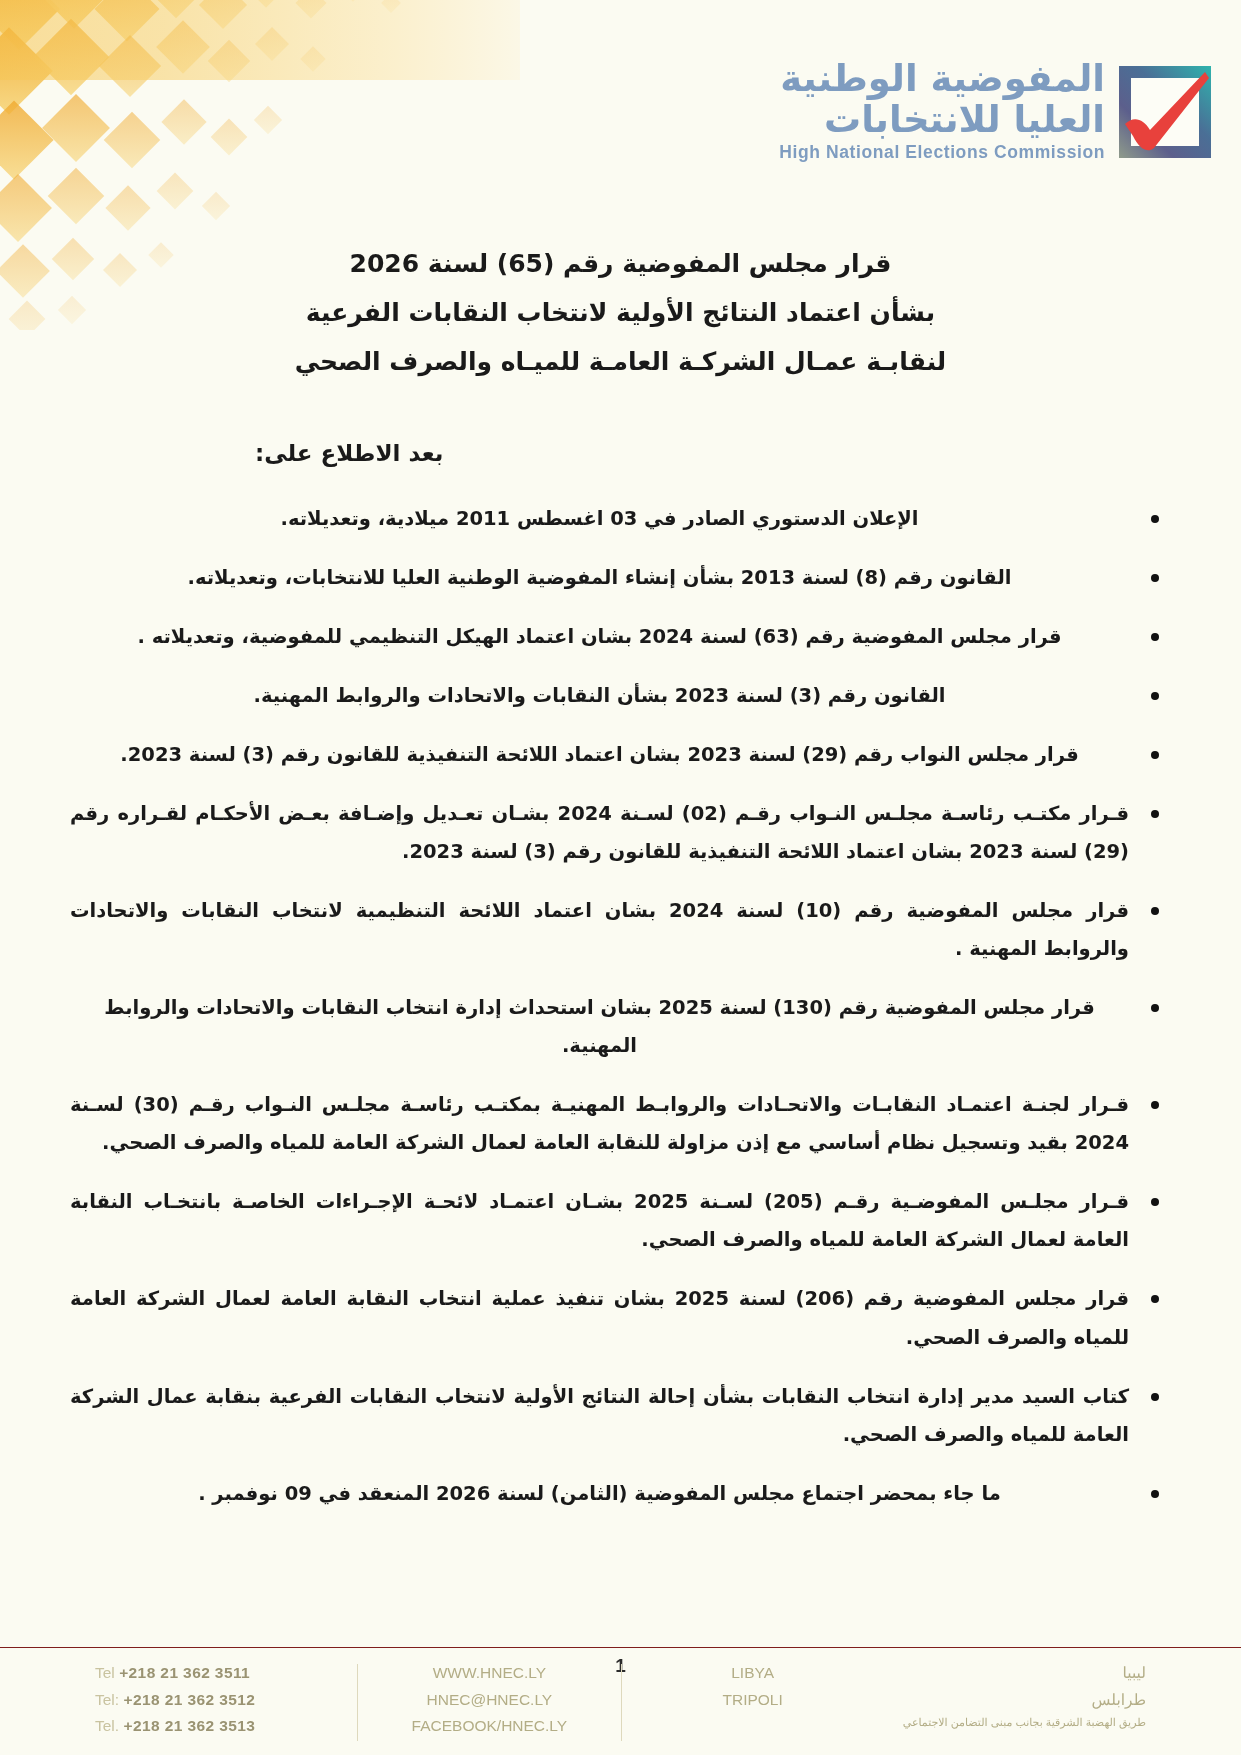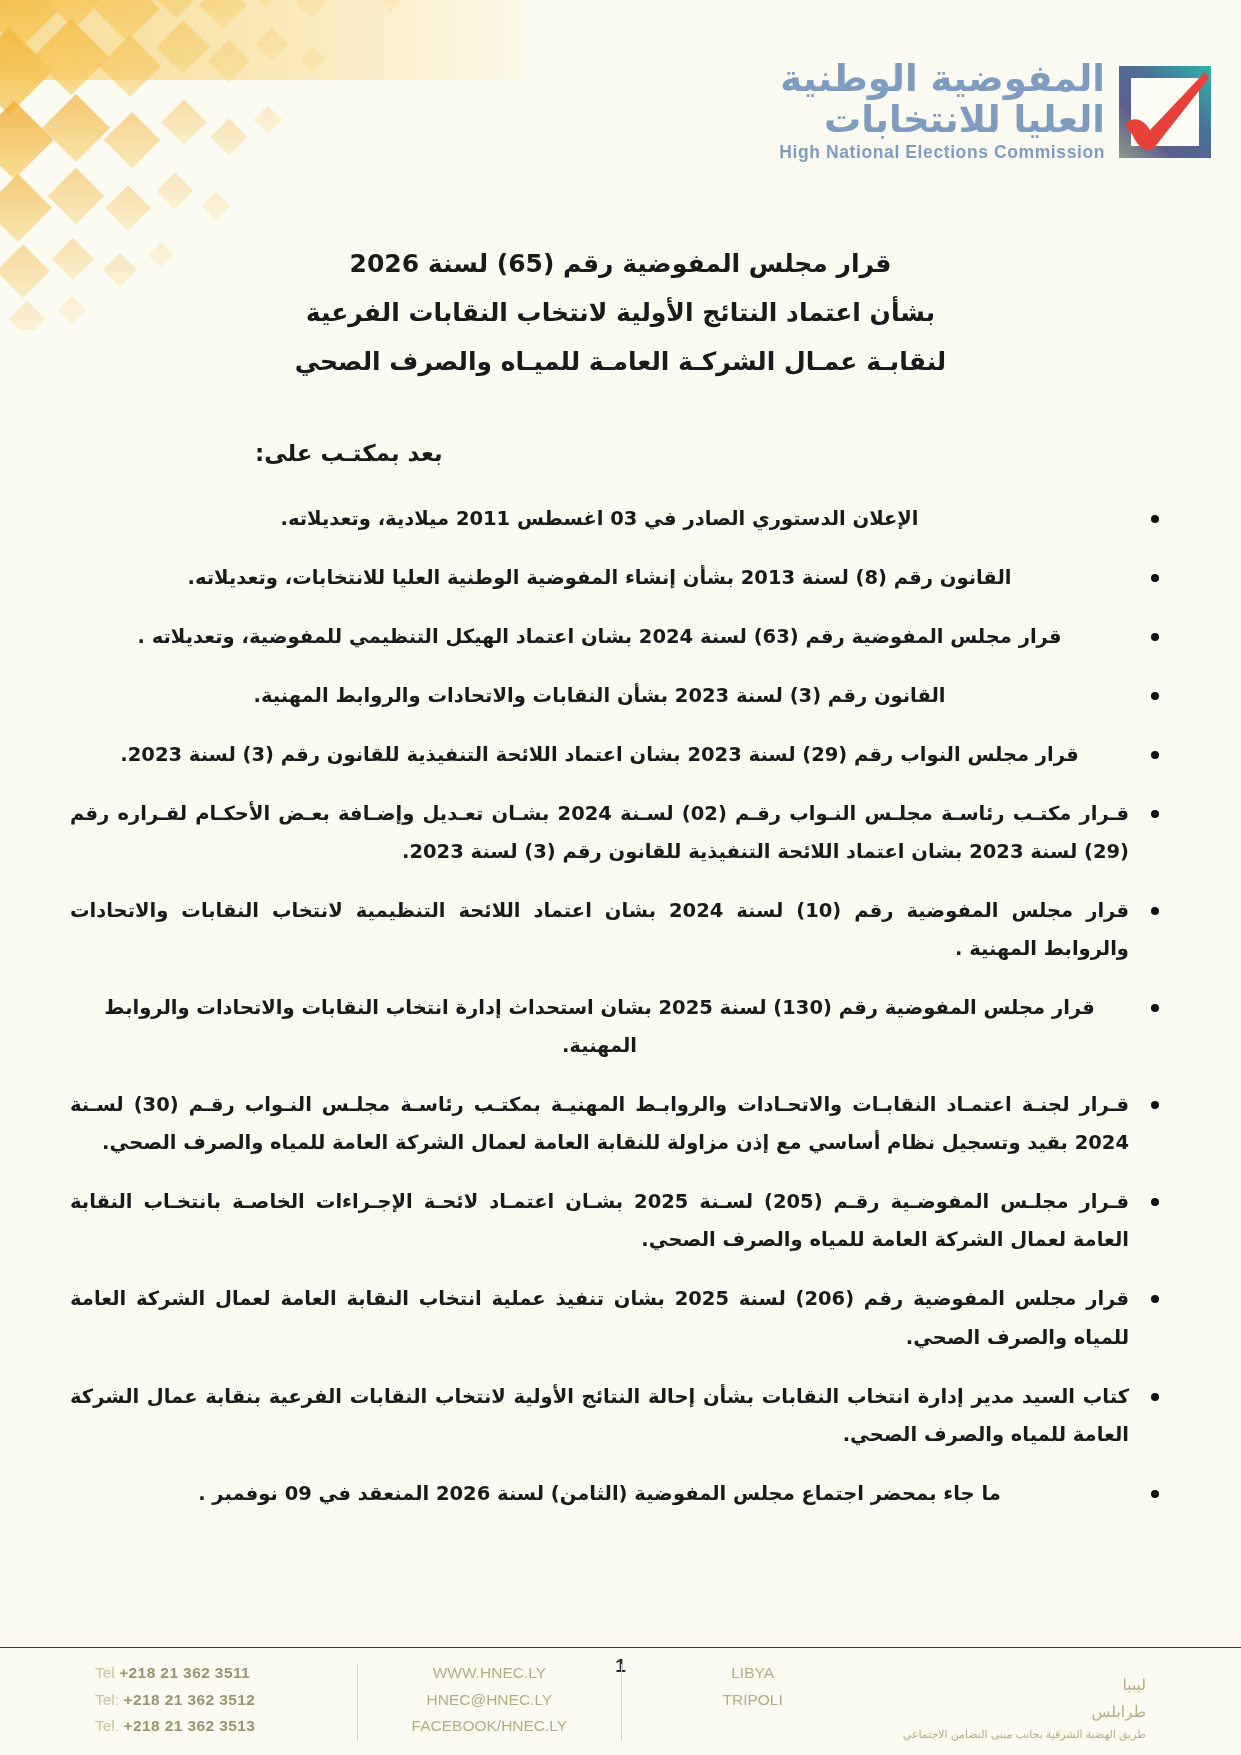--- a/index.html
+++ b/index.html
@@ -167,21 +167,21 @@
   .footer-col {
     flex: 1;
     font-size: 15.5px;
     line-height: 1.72;
     font-family: "Liberation Sans", sans-serif;
     white-space: nowrap;
   }
   .footer-col.tel { text-align: left; }
   .footer-col.web { text-align: center; }
   .footer-col.city { text-align: center; }
-  .footer-col.addr { text-align: right; direction: rtl; margin-top: 12px; }
+  .footer-col.addr { text-align: right; direction: rtl; }
   .footer-col .lbl { color: #c9c3a0; }
   .footer-col .num { color: #9a9372; font-weight: bold; letter-spacing: .4px; }
   .footer-col.addr .ar-big { font-size: 15.5px; letter-spacing: 6px; }
   .footer-col.addr .ar-sm { font-size: 11px; }
   .vrule {
     width: 1px;
     background: #ded9bd;
     align-self: stretch;
     margin: 4px 0 14px 0;
   }
@@ -262,21 +262,21 @@
   </div>
 
   <div class="doc">
 
     <div class="title-block">
       <div class="title-line">قرار مجلس المفوضية رقم (65) لسنة 2026</div>
       <div class="title-line">بشأن اعتماد النتائج الأولية لانتخاب النقابات الفرعية</div>
       <div class="title-line">لنقابـة عمـال الشركـة العامـة للميـاه والصرف الصحي</div>
     </div>
 
-    <div class="preamble">بعد بمكتـب على:</div>
+    <div class="preamble">بعد الاطلاع على:</div>
 
     <ul class="clauses">
       <li class="center-line">الإعلان الدستوري الصادر في 03 اغسطس 2011 ميلادية، وتعديلاته.</li>
       <li class="center-line">القانون رقم (8) لسنة 2013 بشأن إنشاء المفوضية الوطنية العليا للانتخابات، وتعديلاته.</li>
       <li class="center-line">قرار مجلس المفوضية رقم (63) لسنة 2024 بشان اعتماد الهيكل التنظيمي للمفوضية، وتعديلاته .</li>
       <li class="center-line">القانون رقم (3) لسنة 2023 بشأن النقابات والاتحادات والروابط المهنية.</li>
       <li class="center-line">قرار مجلس النواب رقم (29) لسنة 2023 بشان اعتماد اللائحة التنفيذية للقانون رقم (3) لسنة 2023.</li>
       <li class="just-both">قـرار مكتـب رئاسـة مجلـس النـواب رقـم (02) لسـنة 2024 بشـان تعـديل وإضـافة بعـض الأحكـام لقـراره رقم (29) لسنة 2023 بشان اعتماد اللائحة التنفيذية للقانون رقم (3) لسنة 2023.</li>
       <li class="just-both">قرار مجلس المفوضية رقم (10) لسنة 2024 بشان اعتماد اللائحة التنظيمية لانتخاب النقابات والاتحادات والروابط المهنية .</li>
       <li class="center-line">قرار مجلس المفوضية رقم (130) لسنة 2025 بشان استحداث إدارة انتخاب النقابات والاتحادات والروابط المهنية.</li>

